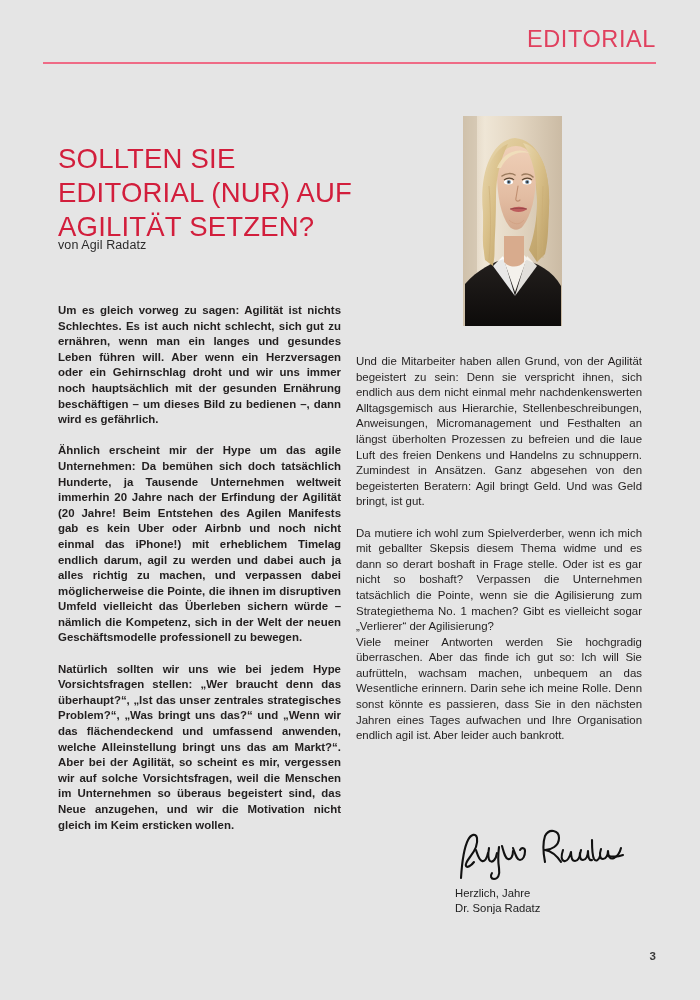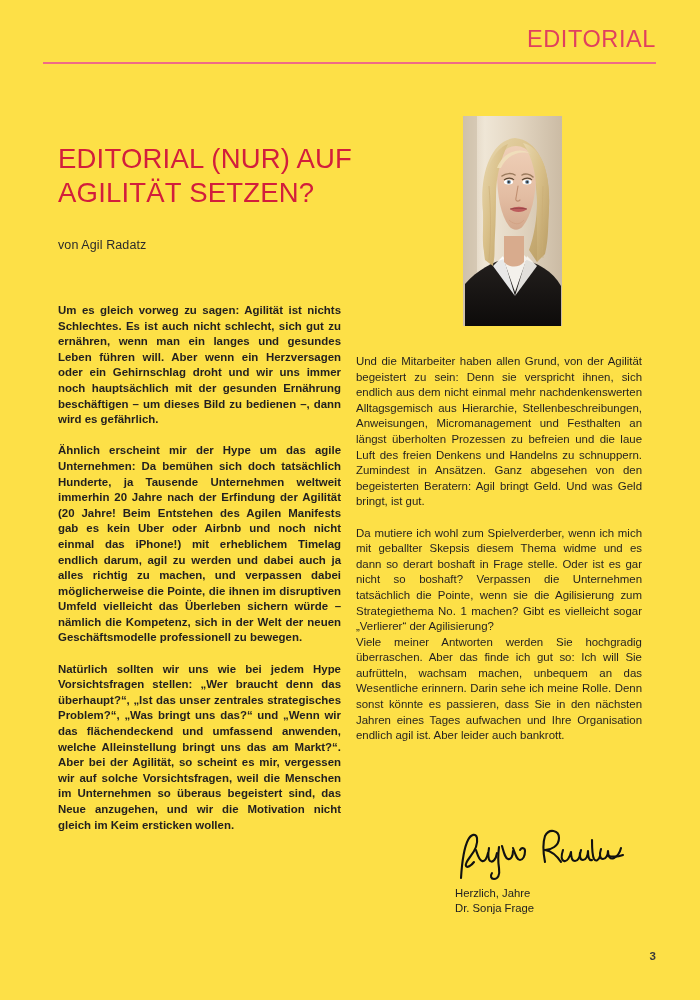--- a/index.html
+++ b/index.html
@@ -11,21 +11,21 @@
     width: 700px;
     height: 1000px;
     position: relative;
     font-family: "Liberation Sans", sans-serif;
     overflow: hidden;
   }
 
   .page {
     position: absolute;
     inset: 0;
-    background: #fde047;
+    background: #e5e5e5;
   }
 
   
   .masthead {
     position: absolute;
     top: 28px;
     left: 43px;
     right: 44px;
     height: 34px;
   }
@@ -148,20 +148,21 @@
 <body>
 
 <div class="page">
 
   <div class="masthead">
     <div class="masthead-label">EDITORIAL</div>
     <div class="masthead-rule"></div>
   </div>
 
   <h1 class="headline">
+    <span class="headline-line">SOLLTEN SIE</span>
     <span class="headline-line">EDITORIAL (NUR) AUF</span>
     <span class="headline-line">AGILITÄT SETZEN?</span>
   </h1>
 
   <div class="byline">von Agil Radatz</div>
 
   <div class="portrait">
     <svg viewBox="0 0 99 210" preserveAspectRatio="xMidYMid slice" aria-hidden="true">
       <defs>
         <linearGradient id="bgwall" x1="0" y1="0" x2="1" y2="0">
@@ -254,19 +255,19 @@
           <path d="M108 24 C106 30 106 34 109 35 C112 36 115 31 116 26 C116 31 117 35 120 35 C123 35 125 31 125 27"></path>
           <path d="M126 24 C124 30 125 34 128 34 C131 34 133 30 133 25 C133 31 134 35 137 34"></path>
           <path d="M137 14 C137 22 137 29 139 33 C141 36 144 34 145 30"></path>
           <path d="M146 23 C144 29 145 33 148 33 C151 33 153 29 153 25 C153 30 155 34 159 32 C163 30 165 26 166 22"></path>
           <path d="M153 30 C158 31 163 31 168 29"></path>
         </g>
       </svg>
     </div>
     <div class="sign-off">
       <div>Herzlich, Jahre</div>
-      <div>Dr. Sonja Frage</div>
+      <div>Dr. Sonja Radatz</div>
     </div>
   </div>
 
   <div class="folio">3</div>
 
 </div>
 
 </body></html>

